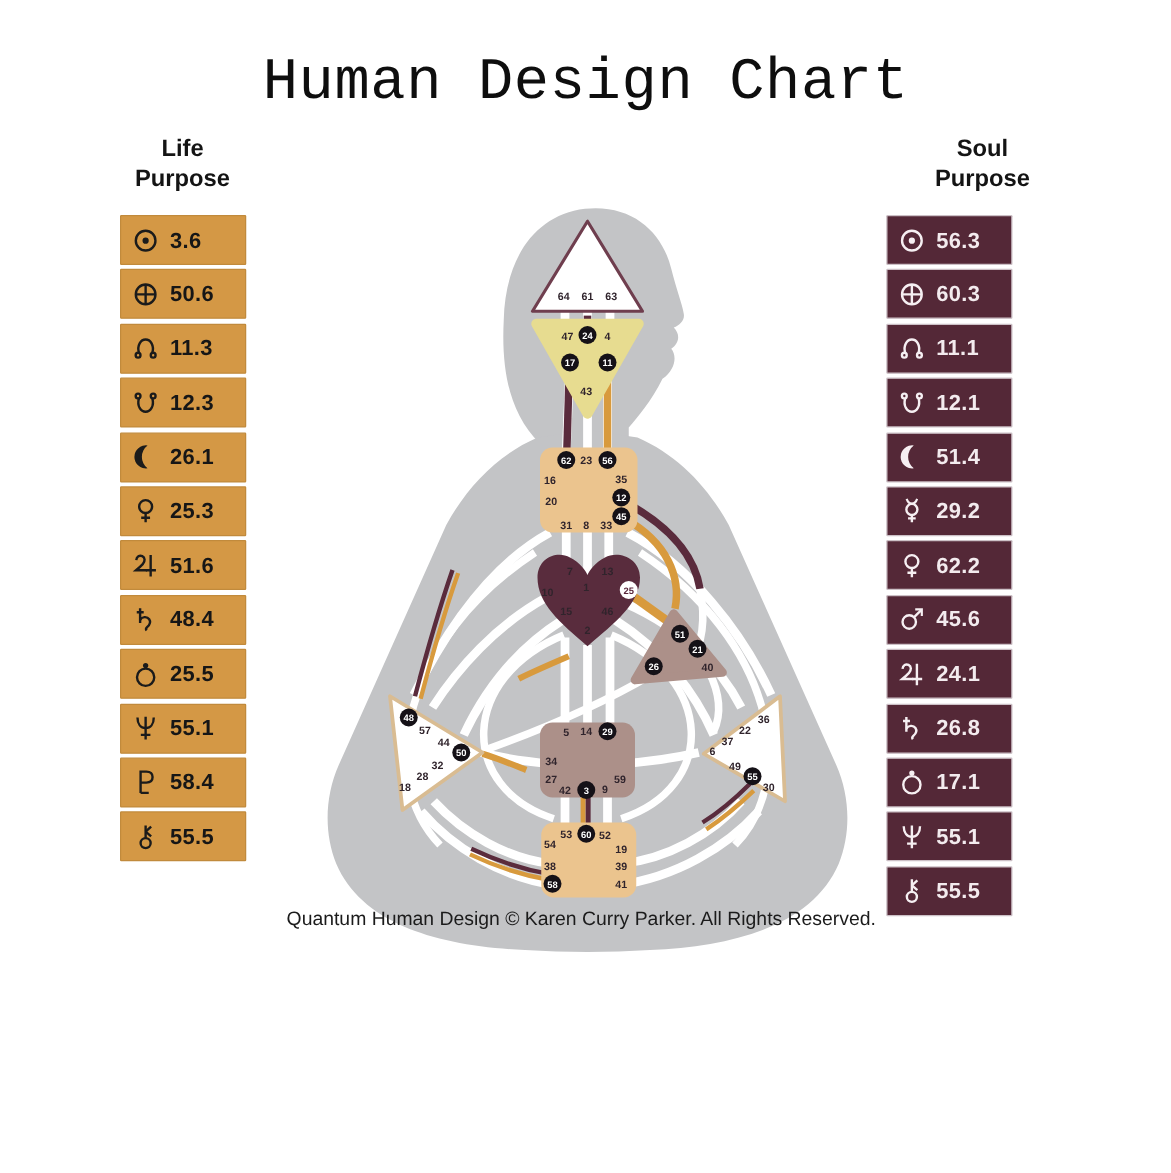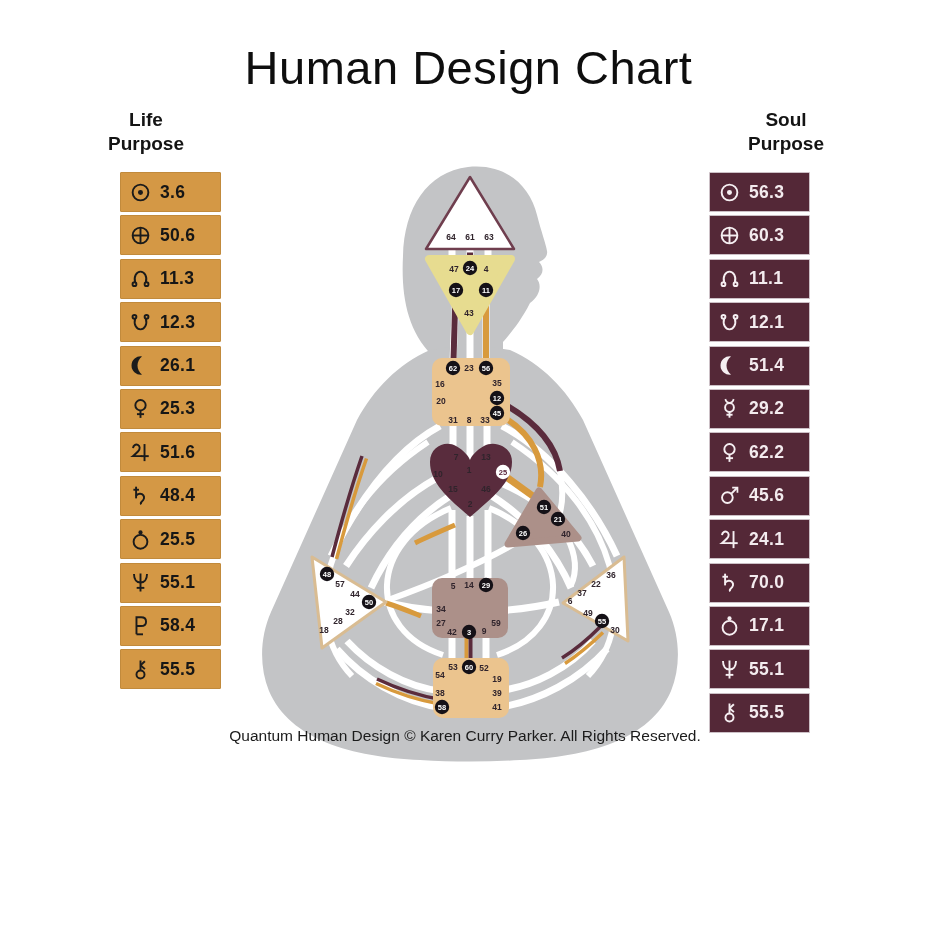--- a/index.html
+++ b/index.html
@@ -1,25 +1,25 @@
 <!DOCTYPE html>
 <html style="--life-bg: #D49845; --life-border: #C18A3C; --soul-bg: #542837; --soul-border: #CCC0C6;"><head>
 <meta charset="utf-8">
 <style>
   html,body{margin:0;padding:0;background:#ffffff;}
   .stage{position:relative;width:937px;height:938px;background:#fff;overflow:hidden;
          font-family:"Liberation Sans", sans-serif;}
   .page-title{position:absolute;left:0;top:40px;width:100%;text-align:center;
-    font-family:Liberation Sans, sans-serif;font-size:47px;color:#0e0e0e;letter-spacing:.5px;}
+    font-family:Liberation Mono, monospace;font-size:47px;color:#0e0e0e;letter-spacing:.5px;}
   .col-head{position:absolute;width:110px;text-align:center;font-weight:bold;font-size:19px;
     color:#141414;line-height:24px;top:108px;}
   .col-head.left{left:91px;}
   .col-head.right{left:731px;}
   .pcol{position:absolute;top:172px;width:101px;display:flex;flex-direction:column;}
-  .pcol.left{left:96px;margin-left:24px;}
+  .pcol.left{left:96px;}
   .pcol.right{left:709px;}
   .prow{height:40px;margin-bottom:3.4px;display:flex;align-items:center;gap:8px;
     padding-left:8px;box-sizing:border-box;border-radius:1px;}
   .pcol.left .prow{background:var(--life-bg,#D49845);border:1px solid var(--life-border,#C18A3C);color:#161616;}
   .pcol.right .prow{background:var(--soul-bg,#542837);border:1px solid var(--soul-border,#CCC0C6);color:#f3ebee;}
   .picon{width:23px;height:23px;flex:0 0 auto;}
   .pcol.left .picon{color:#1b1b1b;}
   .pcol.right .picon{color:#f6eff2;}
   .pval{font-size:17.5px;font-weight:bold;letter-spacing:.3px;}
   .graph{position:absolute;left:230px;top:148px;}
@@ -166,21 +166,21 @@
       <div class="prow">
         <svg class="picon" viewBox="0 0 24 24">
           <use href="#sym-jupiter"></use>
         </svg>
         <span class="pval">24.1</span>
       </div>
       <div class="prow">
         <svg class="picon" viewBox="0 0 24 24">
           <use href="#sym-saturn"></use>
         </svg>
-        <span class="pval">70.0</span>
+        <span class="pval">26.8</span>
       </div>
       <div class="prow">
         <svg class="picon" viewBox="0 0 24 24">
           <use href="#sym-uranus"></use>
         </svg>
         <span class="pval">17.1</span>
       </div>
       <div class="prow">
         <svg class="picon" viewBox="0 0 24 24">
           <use href="#sym-neptune"></use>

